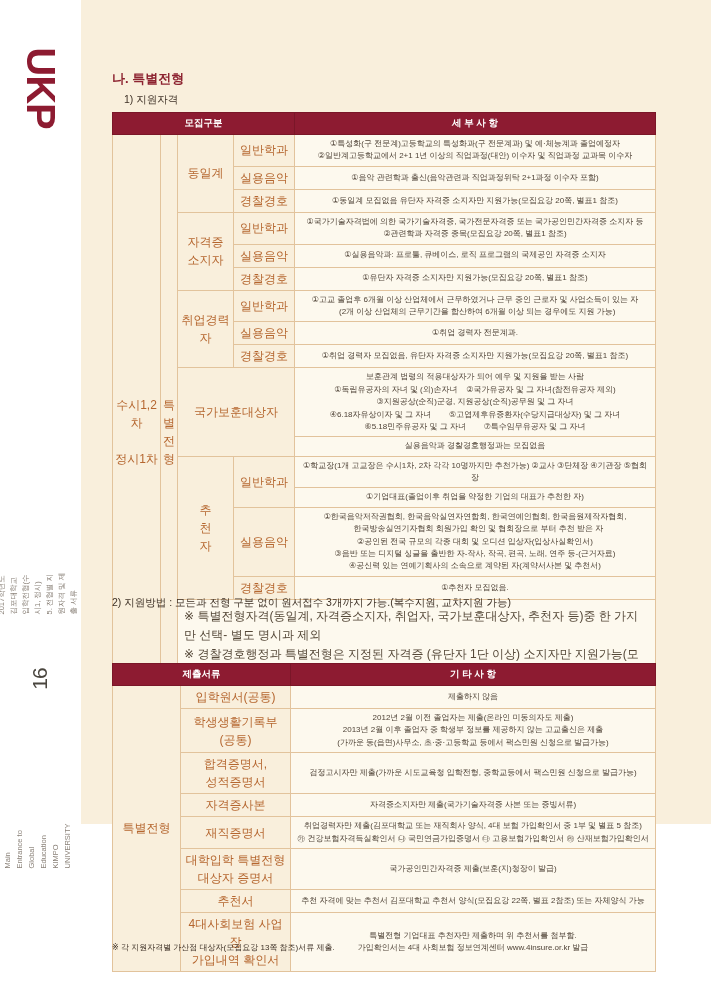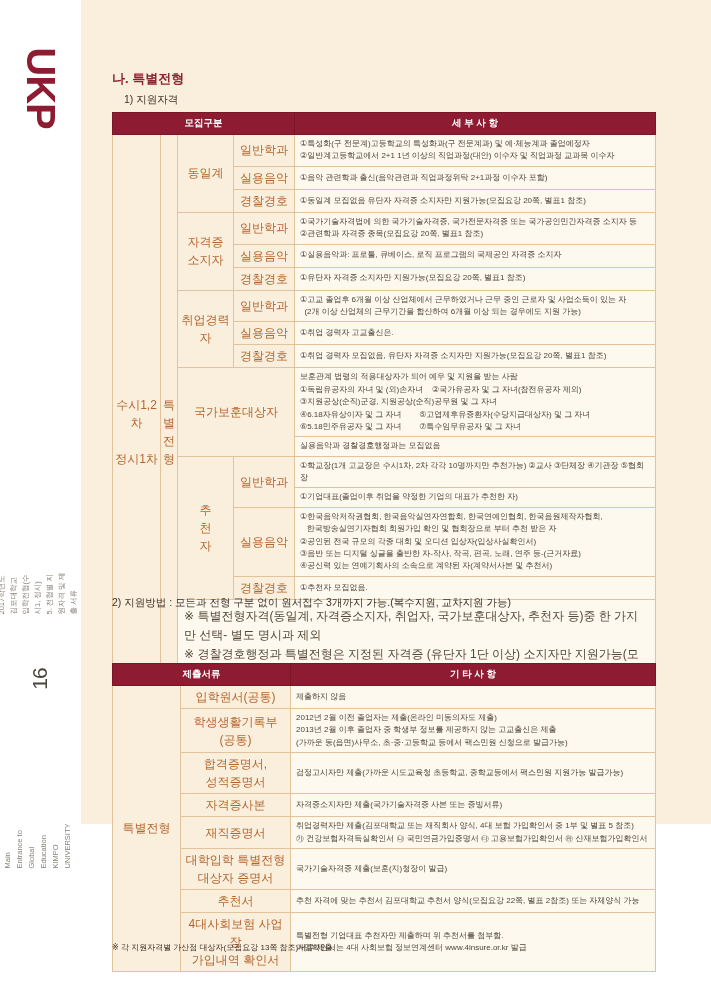--- a/index.html
+++ b/index.html
@@ -17,21 +17,21 @@
   .abs{position:absolute}
   .sec-title{font-size:13px;font-weight:bold;color:#8d2330}
   .sub-head{font-size:10.5px;font-weight:normal;color:#3e3126}
   table{border-collapse:collapse;table-layout:fixed;background:#3b82f6}
   th{background:#8d1b31;color:#ffffff;font-size:9.5px;font-weight:bold;padding:4px 2px;
      border:1px solid #7a1628;text-align:center}
   td{border:1px solid #e2c39c;vertical-align:middle}
   td.lab{color:#b5662f;text-align:center;background:#f9efdc;font-size:12px;padding:2px;
          white-space:pre-line;line-height:1.5}
   td.det{color:#4f4337;font-size:8px;padding:3px 5px;white-space:pre-wrap;line-height:1.55;
-         text-align:left;background:#fdf9ee}
+         text-align:center;background:#fdf9ee}
   td.notes{color:#544737;font-size:12px;padding:7px 6px;white-space:pre-wrap;line-height:1.6;
            background:#fdf9ee}
   .final-note{font-size:8px;font-weight:normal;color:#3e3126}
 </style>
 </head>
 <body>
 
 <div class="sidebar">
   <div class="rot logo" style="left:40px;top:88px">UKP</div>
   <div class="rot spine" style="left:38px;top:593px">2017학년도 김포대학교 입학전형(수시1, 정시)
@@ -96,21 +96,21 @@
       <td class="det">①유단자 자격증 소지자만 지원가능(모집요강 20쪽, 별표1 참조)</td>
     </tr>
     <tr>
       <td class="lab" rowspan="3">취업경력자</td>
       <td class="lab">일반학과</td>
       <td class="det">①고교 졸업후 6개월 이상 산업체에서 근무하였거나 근무 중인 근로자 및 사업소득이 있는 자
   (2개 이상 산업체의 근무기간을 합산하여 6개월 이상 되는 경우에도 지원 가능)</td>
     </tr>
     <tr>
       <td class="lab">실용음악</td>
-      <td class="det">①취업 경력자 고교출신은.</td>
+      <td class="det">①취업 경력자 전문계과.</td>
     </tr>
     <tr>
       <td class="lab">경찰경호</td>
       <td class="det">①취업 경력자 모집없음, 유단자 자격증 소지자만 지원가능(모집요강 20쪽, 별표1 참조)</td>
     </tr>
     <tr>
       <td class="lab" colspan="2" rowspan="2">국가보훈대상자</td>
       <td class="det">보훈관계 법령의 적용대상자가 되어 예우 및 지원을 받는 사람
 ①독립유공자의 자녀 및 (외)손자녀    ②국가유공자 및 그 자녀(참전유공자 제외)
 ③지원공상(순직)군경, 지원공상(순직)공무원 및 그 자녀
@@ -171,35 +171,35 @@
     <tr>
       <td class="lab">학생생활기록부
 (공통)</td>
       <td class="det">2012년 2월 이전 졸업자는 제출(온라인 미동의자도 제출)
 2013년 2월 이후 졸업자 중 학생부 정보를 제공하지 않는 고교출신은 제출
 (가까운 동(읍면)사무소, 초·중·고등학교 등에서 팩스민원 신청으로 발급가능)</td>
     </tr>
     <tr>
       <td class="lab">합격증명서,
 성적증명서</td>
-      <td class="det">검정고시자만 제출(가까운 시도교육청 초등학교, 중학교등에서 팩스민원 지원가능 발급가능)</td>
+      <td class="det">검정고시자만 제출(가까운 시도교육청 입학전형, 중학교등에서 팩스민원 신청으로 발급가능)</td>
     </tr>
     <tr>
       <td class="lab">자격증사본</td>
       <td class="det">자격증소지자만 제출(국가기술자격증 사본 또는 증빙서류)</td>
     </tr>
     <tr>
       <td class="lab">재직증명서</td>
       <td class="det">취업경력자만 제출(김포대학교 또는 재직회사 양식, 4대 보험 가입확인서 중 1부 및 별표 5 참조)
 ㉮ 건강보험자격득실확인서 ㉯ 국민연금가입증명서 ㉰ 고용보험가입확인서 ㉱ 산재보험가입확인서</td>
     </tr>
     <tr>
       <td class="lab">대학입학 특별전형
 대상자 증명서</td>
-      <td class="det">국가기술자격증 제출(보훈(지)청장이 발급)</td>
+      <td class="det">국가공인민간자격증 제출(보훈(지)청장이 발급)</td>
     </tr>
     <tr>
       <td class="lab">추천서</td>
       <td class="det">추천 자격에 맞는 추천서 김포대학교 추천서 양식(모집요강 22쪽, 별표 2참조) 또는 자체양식 가능</td>
     </tr>
     <tr>
       <td class="lab">4대사회보험 사업장
 가입내역 확인서</td>
       <td class="det">특별전형 기업대표 추천자만 제출하며 위 추천서를 첨부함.
 가입확인서는 4대 사회보험 정보연계센터 www.4insure.or.kr 발급</td>

